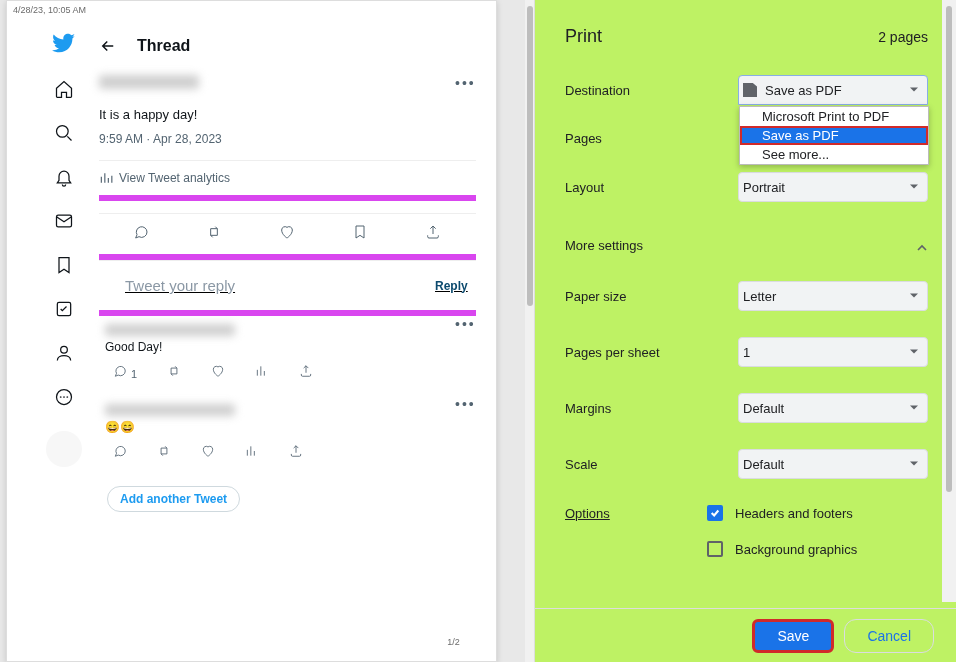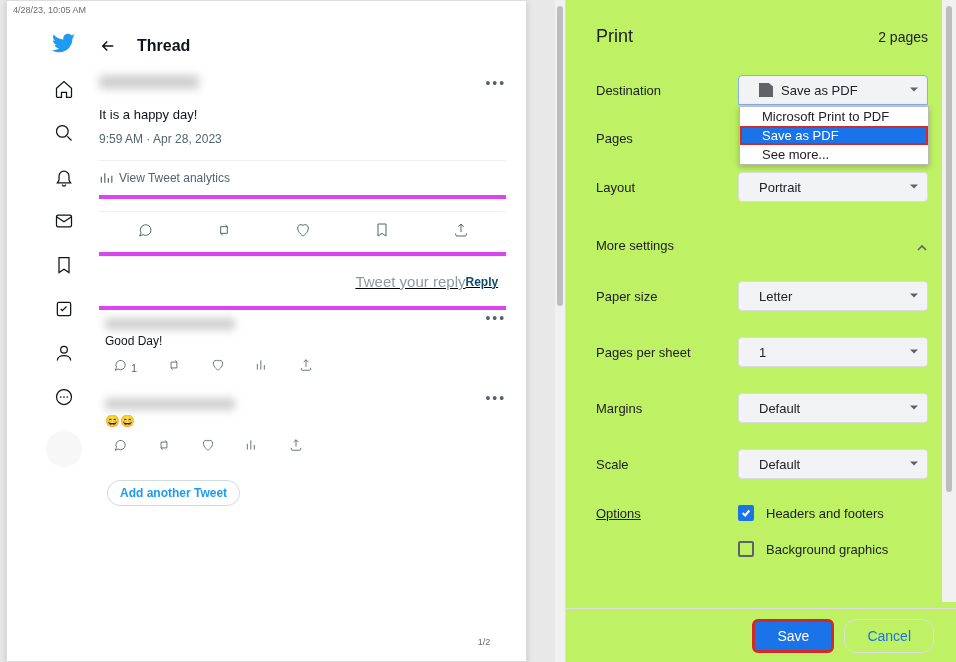--- a/index.html
+++ b/index.html
@@ -18,21 +18,21 @@
   .content { margin-left: 64px; margin-right: 20px; }
   .thread-head { display: flex; align-items: center; gap: 20px; padding: 18px 0 12px 0; }
   .thread-head .back { width: 18px; height: 18px; stroke: #0f1419; stroke-width: 2; fill: none; }
   .thread-head .title { font-weight: 700; font-size: 16px; color: #0f1419; }
   .tweet-author { height: 24px; margin: 8px 0 8px 0; position: relative; }
   .blur-bar { filter: blur(4px); background: #cfcfcf; height: 14px; border-radius: 3px; }
   .ellipsis { position: absolute; right: 0; top: 0; color: #536471; font-size: 14px; letter-spacing: 2px; }
   .tweet-text { font-size: 13px; color: #0f1419; margin: 6px 0; }
   .tweet-time { font-size: 12px; color: #536471; margin: 10px 0 14px 0; }
   .analytics { font-size: 12px; color: #536471; display: flex; align-items: center; gap: 6px; margin-bottom: 12px; }
-  .bar-border { border-top: 1px solid #eee; border-bottom: 4px solid #d946ef; text-align: right; }
+  .bar-border { border-top: 1px solid #eee; border-bottom: 6px solid #d946ef; }
   .action-row { display: flex; justify-content: space-around; padding: 10px 6px; }
   .action-row svg { width: 16px; height: 16px; fill: none; stroke: #536471; stroke-width: 1.5; }
   .reply-box { display: flex; align-items: center; padding: 16px 8px; text-decoration: underline; }
   .reply-box .placeholder { color: #8b98a5; font-size: 15px; margin-left: 18px; flex: 1; }
   .reply-btn { color: #0c4a6e; font-size: 12px; font-weight: 600; }
   .reply-item { position: relative; padding: 8px 6px; }
   .reply-item .txt { font-size: 12px; color: #0f1419; margin: 4px 0 6px 0; }
   .small-action-row { display: flex; gap: 30px; padding: 4px 0 6px 8px; align-items: center; }
   .small-action-row svg { width: 14px; height: 14px; fill: none; stroke: #536471; stroke-width: 1.5; }
   .small-action-row .cnt { font-size: 11px; color: #536471; margin-left:4px; }
@@ -43,24 +43,24 @@
   
   .divider { width: 10px; background: #f1f1f1; position: relative; }
   .divider .thumb { position: absolute; left: 2px; width: 6px; background: #bdbdbd; border-radius: 3px; }
 
   
   .print-panel { flex: 1; position: relative; background: #bef264; border-left: 1px solid #ddd; }
   .pp-pad { padding: 26px 28px 0 30px; }
   .pp-head { display: flex; justify-content: space-between; align-items: center; margin-bottom: 28px; }
   .pp-title { font-size: 18px; color: #202124; }
   .pp-pages { font-size: 14px; color: #202124; }
-  .row { display: flex; align-items: center; margin-bottom: 26px; }
+  .row { display: flex; align-items: center; margin-bottom: 26px; gap: 31px; }
   .row .lbl { width: 142px; font-size: 13px; color: #202124; }
   .row .ctrl { flex: 1; }
-  .select { width: 190px; height: 30px; background: #f1f3f4; border: 1px solid #dadce0; border-radius: 4px; display: flex; align-items: center; padding: 0 20px; font-size: 13px; color: #202124; position: relative; }
+  .select { width: 190px; height: 30px; background: #f1f3f4; border: 1px solid #dadce0; border-radius: 4px; display: flex; align-items: center; padding: 0 4px; font-size: 13px; color: #202124; position: relative; }
   .select.outlined { border: 1px solid #88aee6; border-radius: 4px 4px 0 0; }
   .select .caret { position: absolute; right: 8px; top: 50%; transform: translateY(-50%); }
   .caret svg { width: 10px; height: 10px; fill: #5f6368; }
   .file-icon { width: 14px; height: 14px; background: #5f6368; margin-right: 8px; clip-path: polygon(0 0, 70% 0, 100% 25%, 100% 100%, 0 100%); position: relative; }
   .dropdown-menu { position: absolute; left: 0; top: 30px; width: 190px; background: #fff; border: 1px solid #bbb; box-shadow: 0 2px 6px rgba(0,0,0,0.25); z-index: 10; }
   .dd-item { font-size: 13px; padding: 2px 22px; color: #202124; white-space: nowrap; }
   .dd-item.selected { background: #1a73e8; color: #fff; border: 2px solid #d12a2a; padding: 0 20px; }
   .more-row { display: flex; justify-content: space-between; align-items: center; padding: 10px 0; margin-bottom: 18px; cursor: pointer; }
   .more-row .lbl2 { font-size: 13px; color: #202124; }
   .more-row .chev { width: 12px; height: 12px; }

